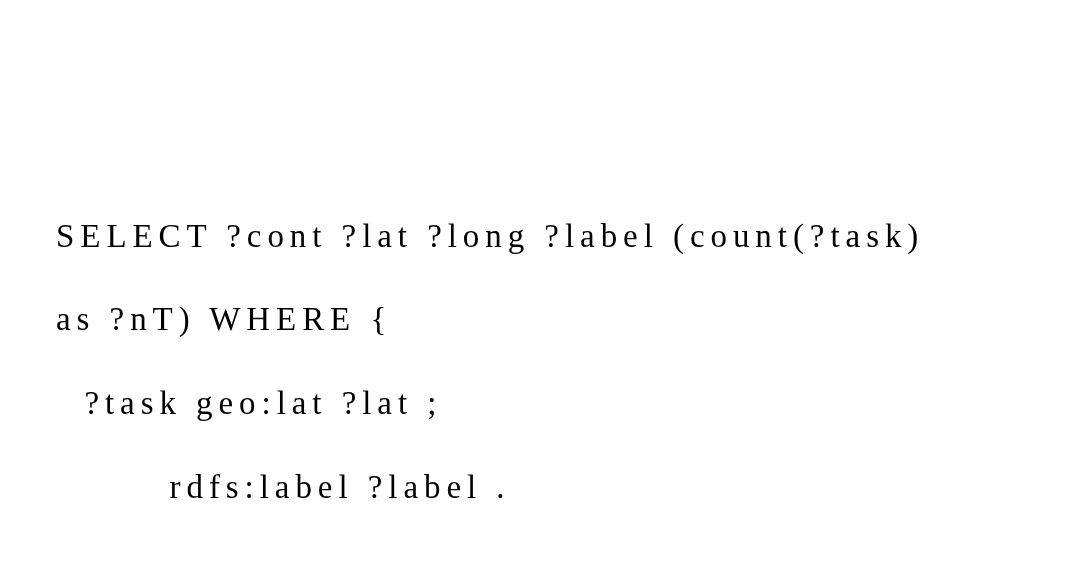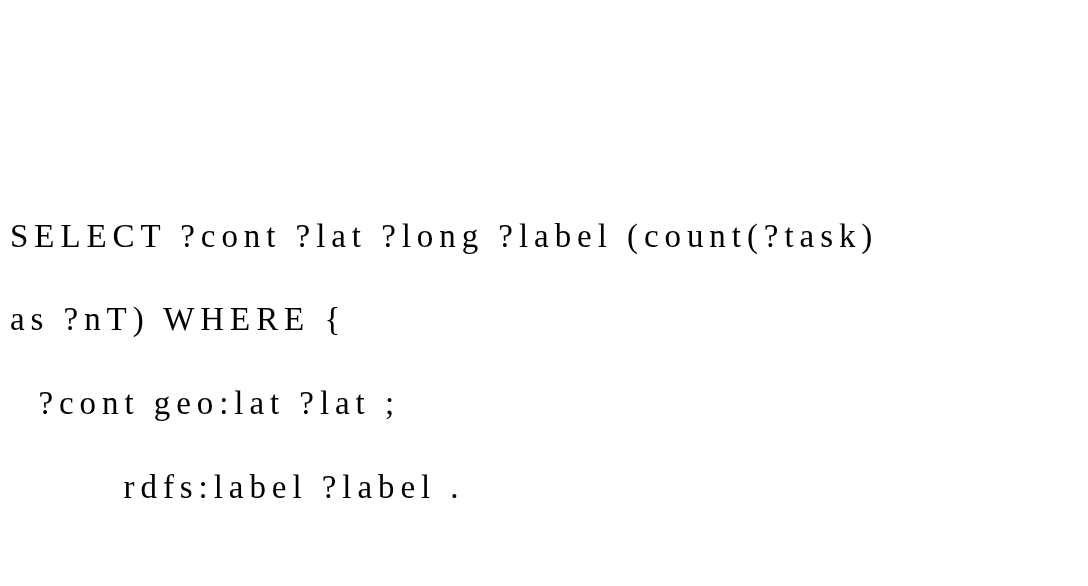--- a/index.html
+++ b/index.html
@@ -15,31 +15,32 @@
       font-size: 33px;
       line-height: 1.27;
       padding: 6px 10px;
       letter-spacing: 0.18em;
       color: #000000;
       white-space: pre;
       overflow: hidden;
     }
     .code-line {
       display: block;
+      margin-left: 46px;
     }
   </style>
 </head>
 <body>
 
 
 
 <div>
 <span class="code-line">SELECT ?cont ?lat ?long ?label (count(?task)</span>
 <span class="code-line">as ?nT) WHERE {</span>
-<span class="code-line">  ?cont geo:lat ?lat ;</span>
+<span class="code-line">  ?task geo:lat ?lat ;</span>
 <span class="code-line">        rdfs:label ?label .</span>
 
 
 
 
 
 
 
 </div>
 

